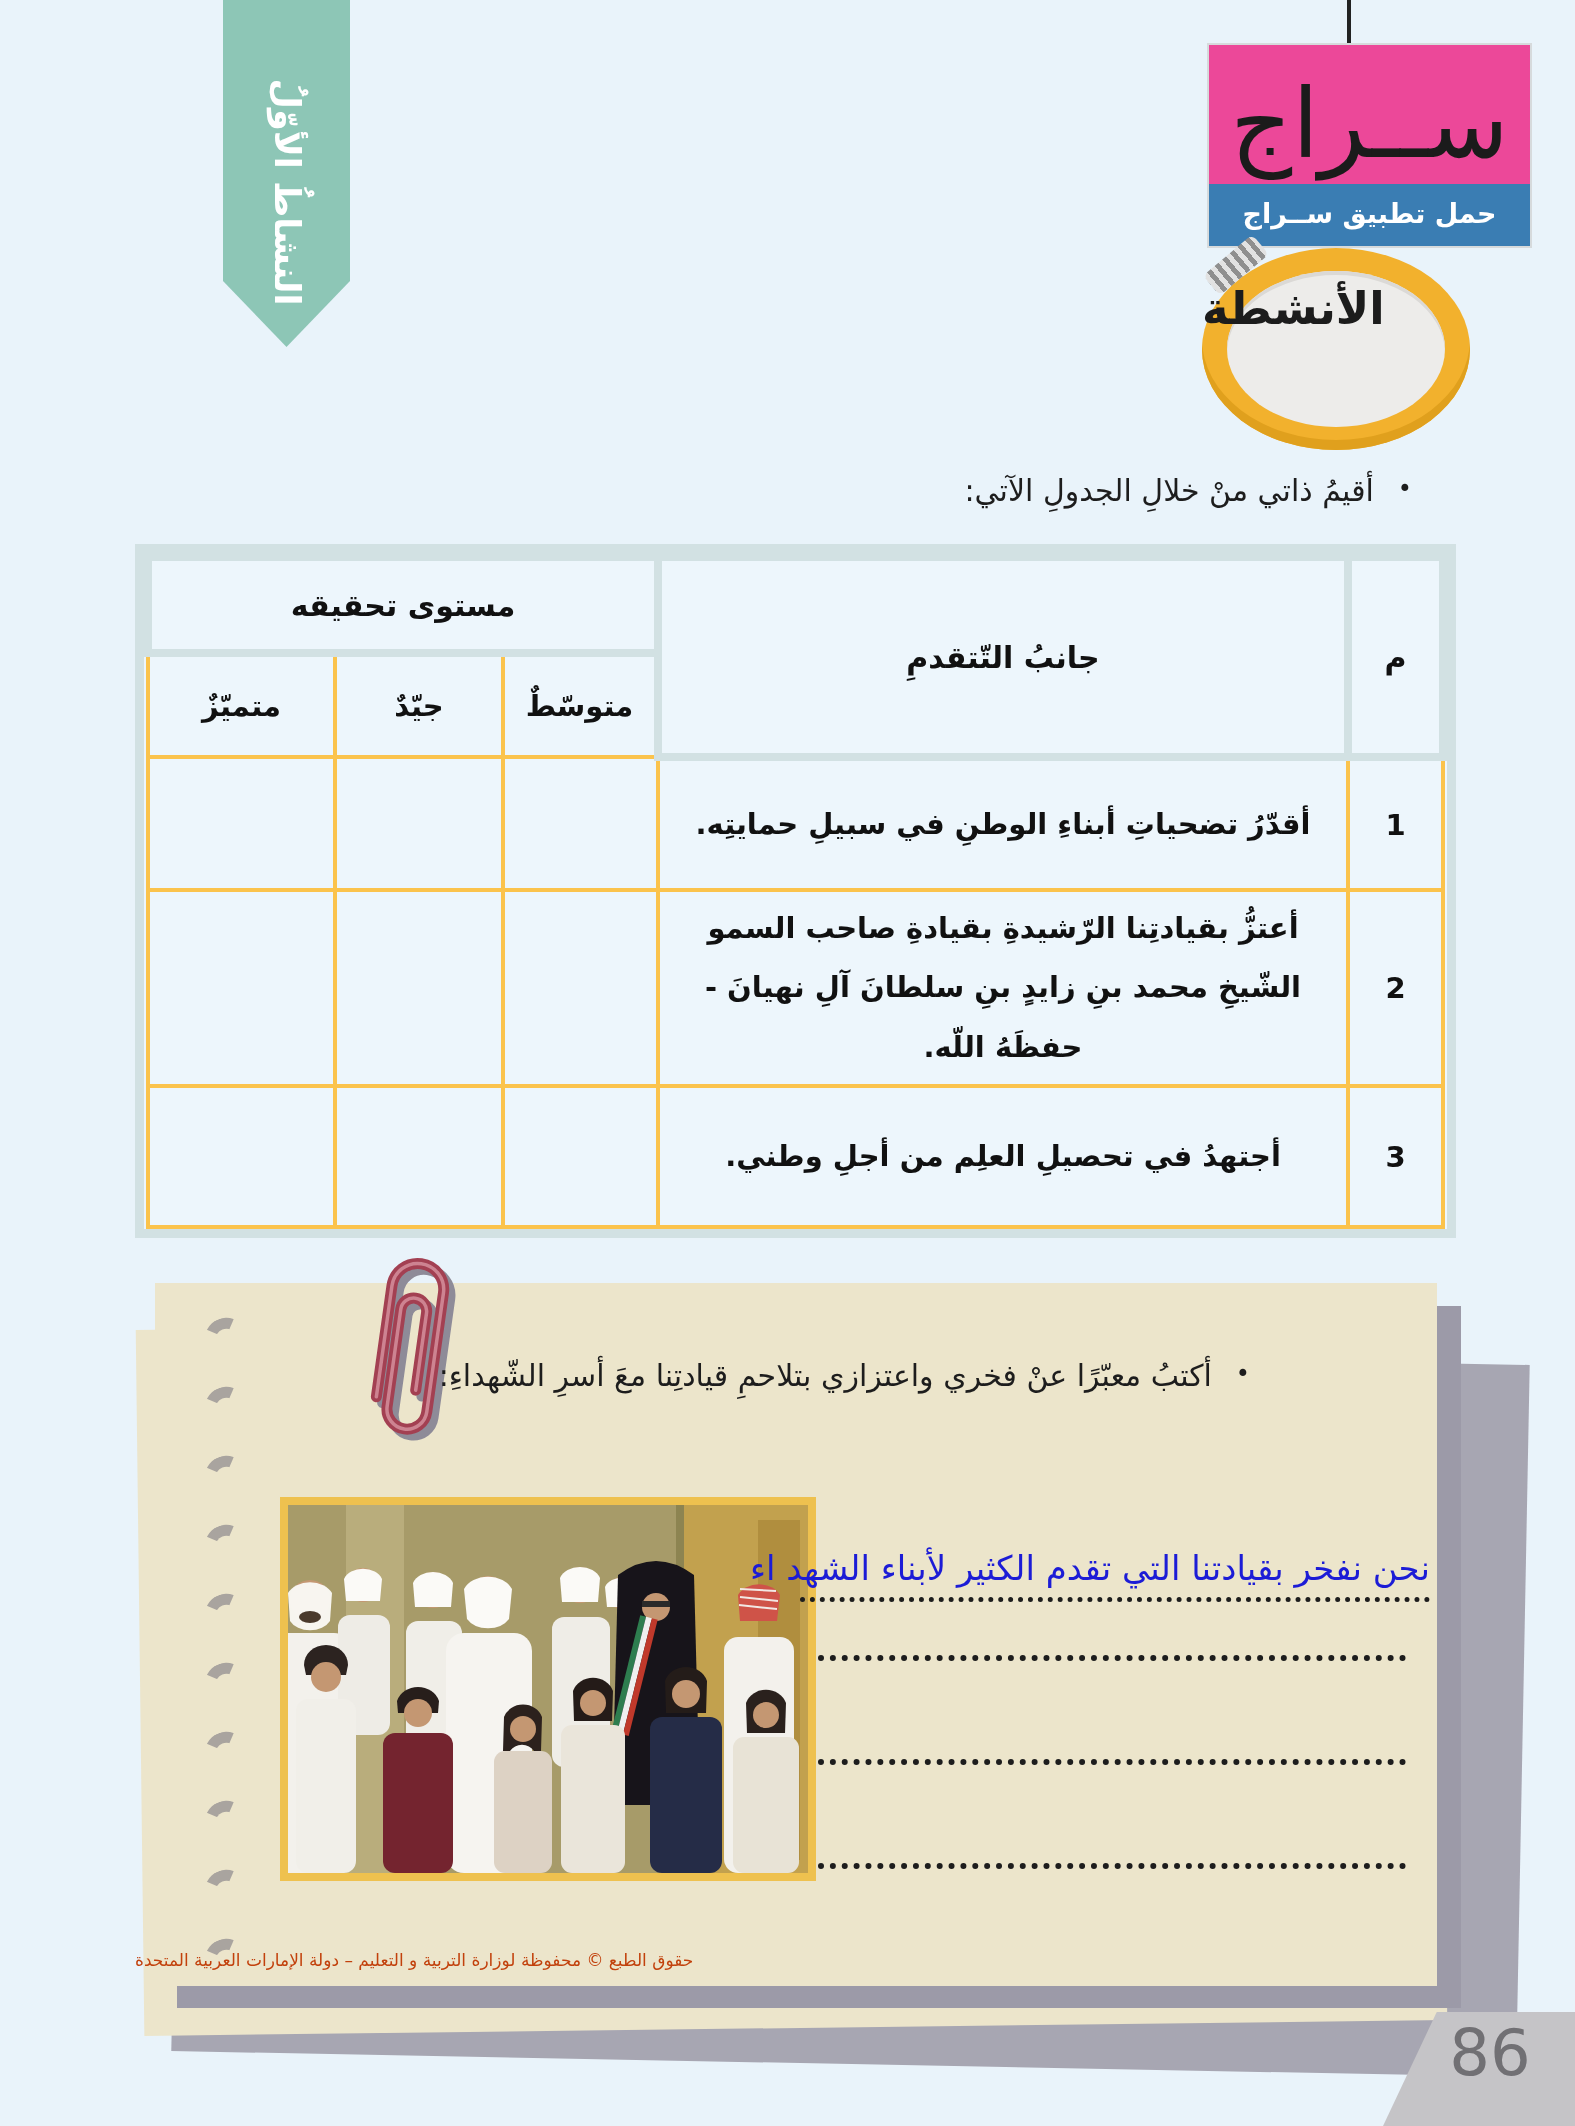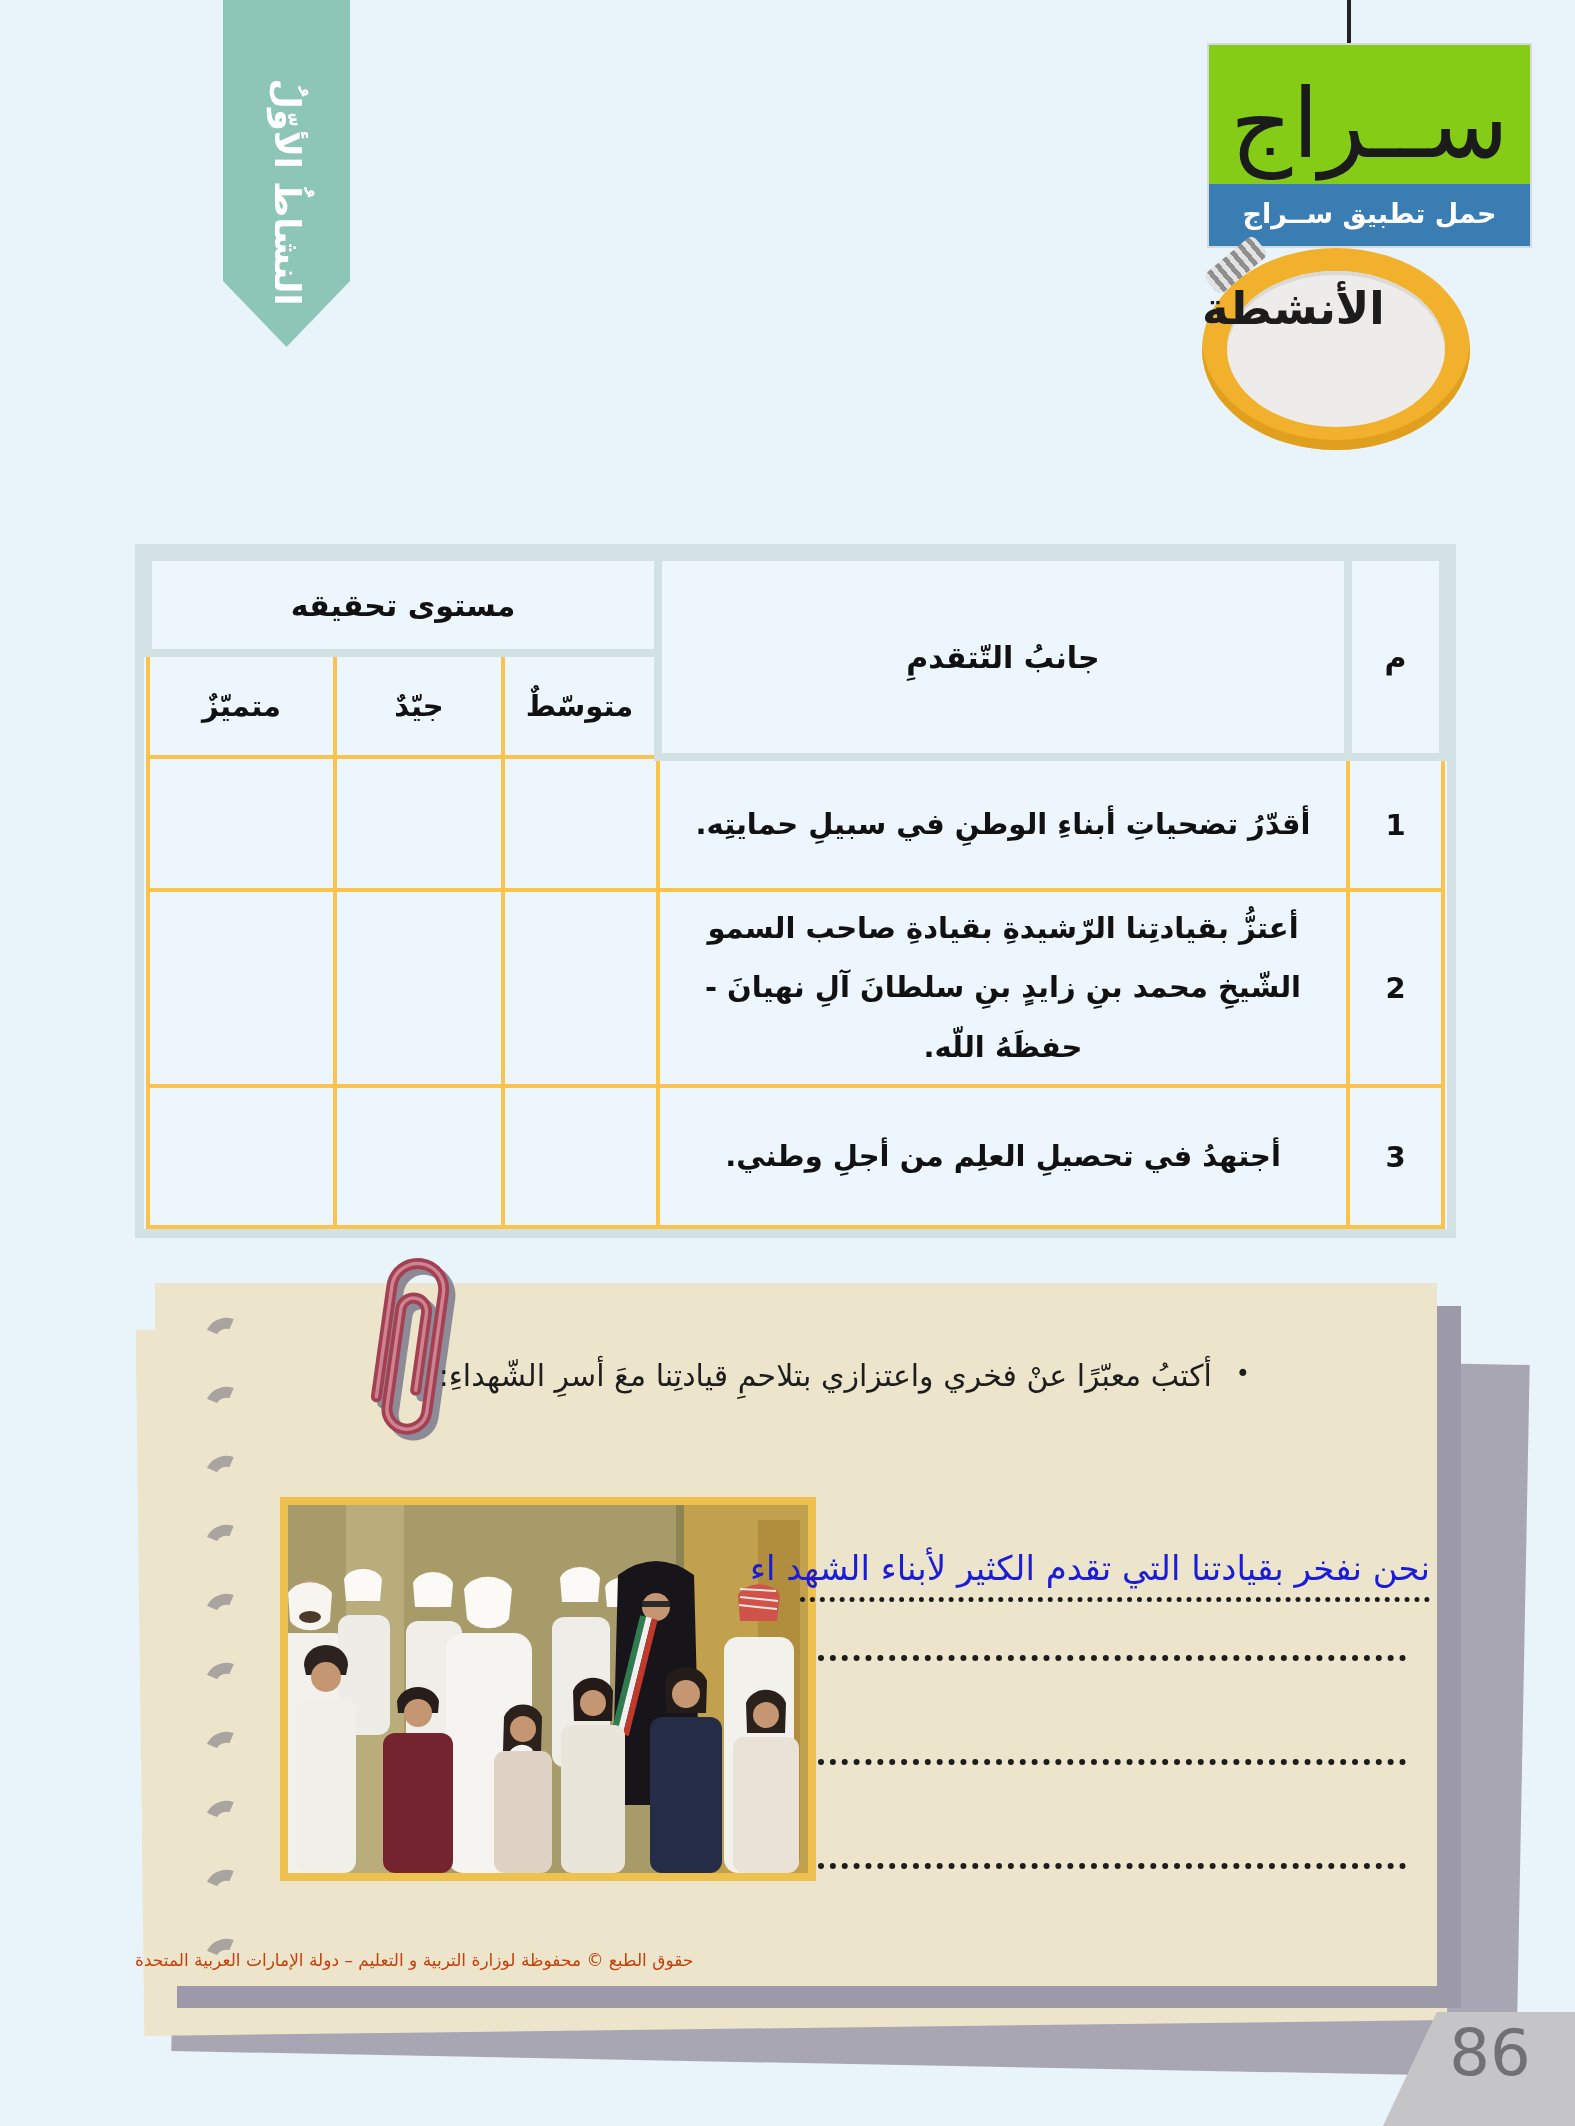--- a/index.html
+++ b/index.html
@@ -12,21 +12,21 @@
   .page{position:relative;width:1575px;height:2126px;background:var(--page-bg);overflow:hidden}
 
   
   .ribbon{position:absolute;left:223px;top:0;width:127px;height:347px;background:var(--ribbon-teal);
           clip-path:polygon(0 0,100% 0,100% 81%,50% 100%,0 81%)}
   .ribbon-text{position:absolute;left:50%;top:192px;transform:translate(-50%,-50%) rotate(90deg);
           white-space:nowrap;color:#fff;font-size:35px;font-weight:bold;direction:rtl}
 
   
   .hang-line{position:absolute;left:1347px;top:0;width:4px;height:44px;background:#222}
-  .logo-box{position:absolute;left:1207px;top:43px;width:325px;height:205px;background:#84cc16;border:2px solid #d6dadc}
+  .logo-box{position:absolute;left:1207px;top:43px;width:325px;height:205px;background:#ec4899;border:2px solid #d6dadc}
   .logo-word{position:absolute;top:0;left:0;right:0;height:142px;text-align:center;font-size:96px;
           line-height:158px;color:#1b1b1b;direction:rtl}
   .logo-banner{position:absolute;left:0;right:0;bottom:0;height:62px;background:var(--banner-blue);color:#fff;
           font-size:27px;font-weight:bold;text-align:center;line-height:60px;direction:rtl;letter-spacing:1px}
   .badge{position:absolute;left:1202px;top:248px;width:268px;height:202px;border-radius:50%;
           background:var(--ring-gold);box-shadow:inset 0 -10px 0 #e0a01d}
   .badge-inner{position:absolute;left:25px;top:23px;right:25px;bottom:23px;border-radius:50%;
           background:#edecea;box-shadow:inset 0 4px 0 #dbd9d6}
   .badge-text{position:absolute;left:0;right:0;top:34px;text-align:left;font-size:45px;font-weight:bold;
           color:#1c1c1c;direction:rtl}
@@ -83,20 +83,23 @@
   <div class="logo-box">
     <div class="logo-word">ســراج</div>
     <div class="logo-banner">حمل تطبيق ســراج</div>
   </div>
   <div class="badge">
     <div class="badge-inner"></div>
     <div class="badge-text">الأنشطة</div>
   </div>
   <div class="badge-ferrule"></div>
 
+  <div class="bullet-line" id="intro">
+    <span class="dot">•</span><span>أقيمُ ذاتي منْ خلالِ الجدولِ الآتي:</span>
+  </div>
 
   <div class="table-frame">
     <table>
       <colgroup>
           <col style="width:95px">
           <col style="width:690px">
           <col style="width:155px">
           <col style="width:168px">
           <col style="width:187px">
         </colgroup>

